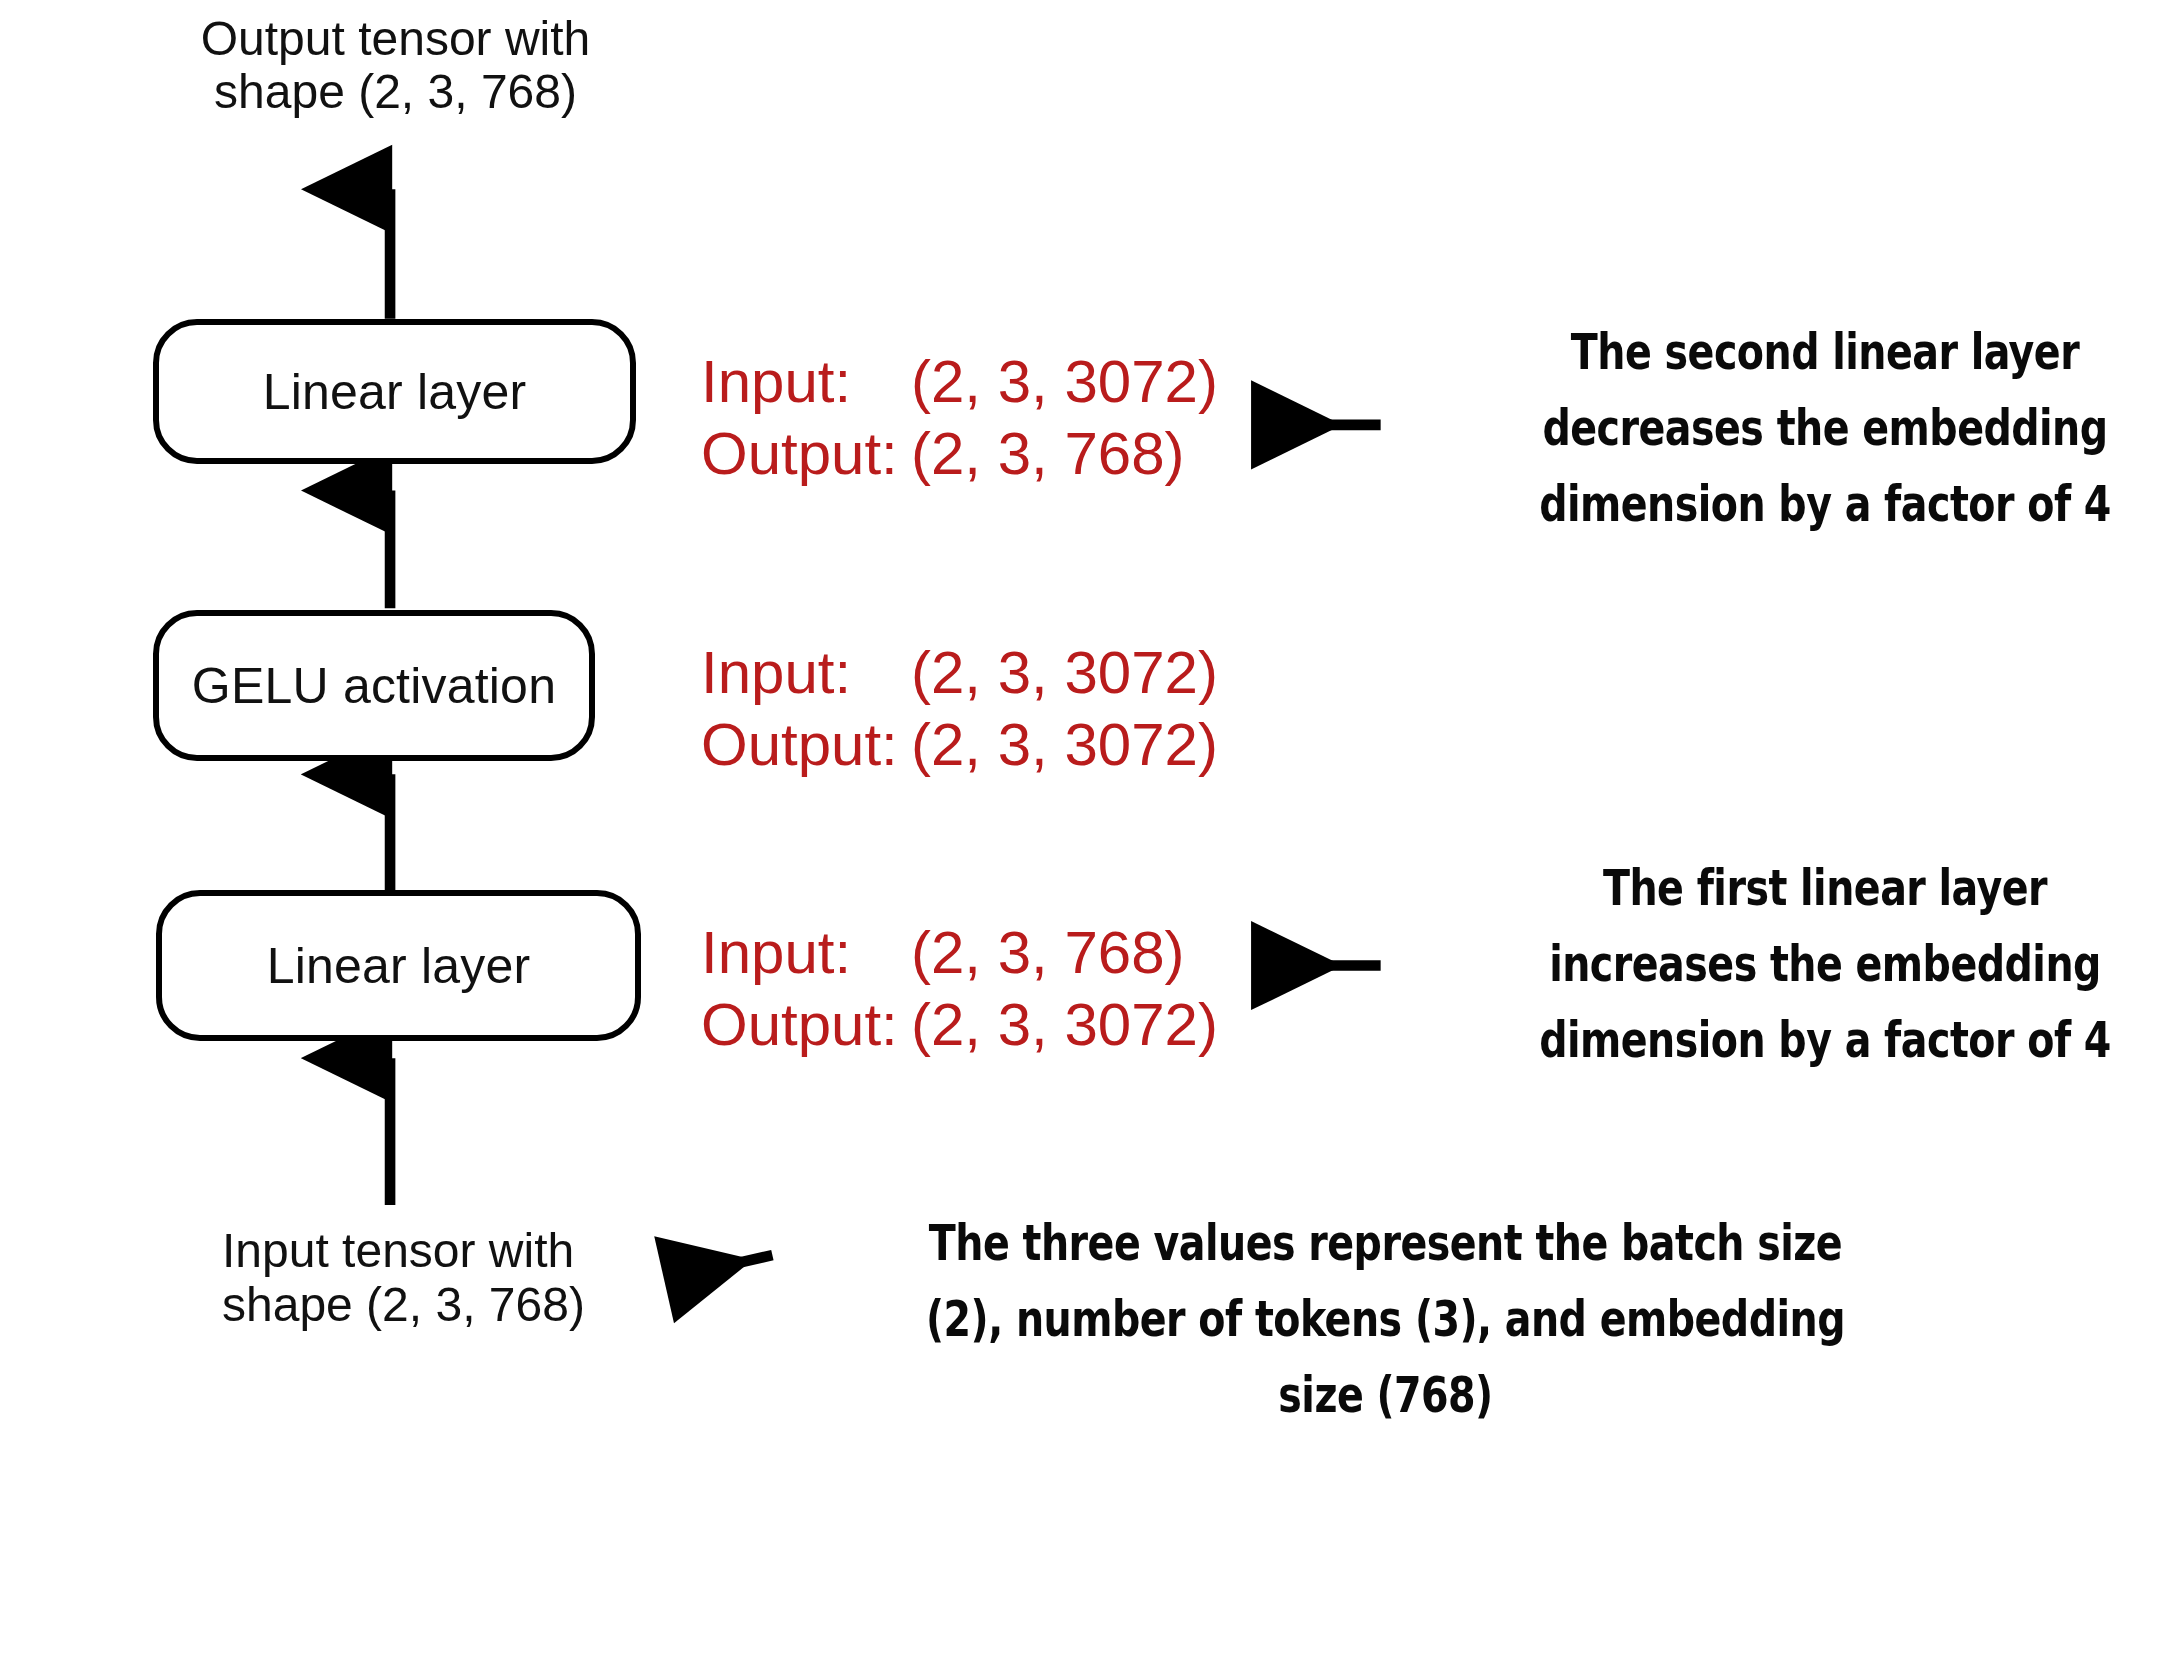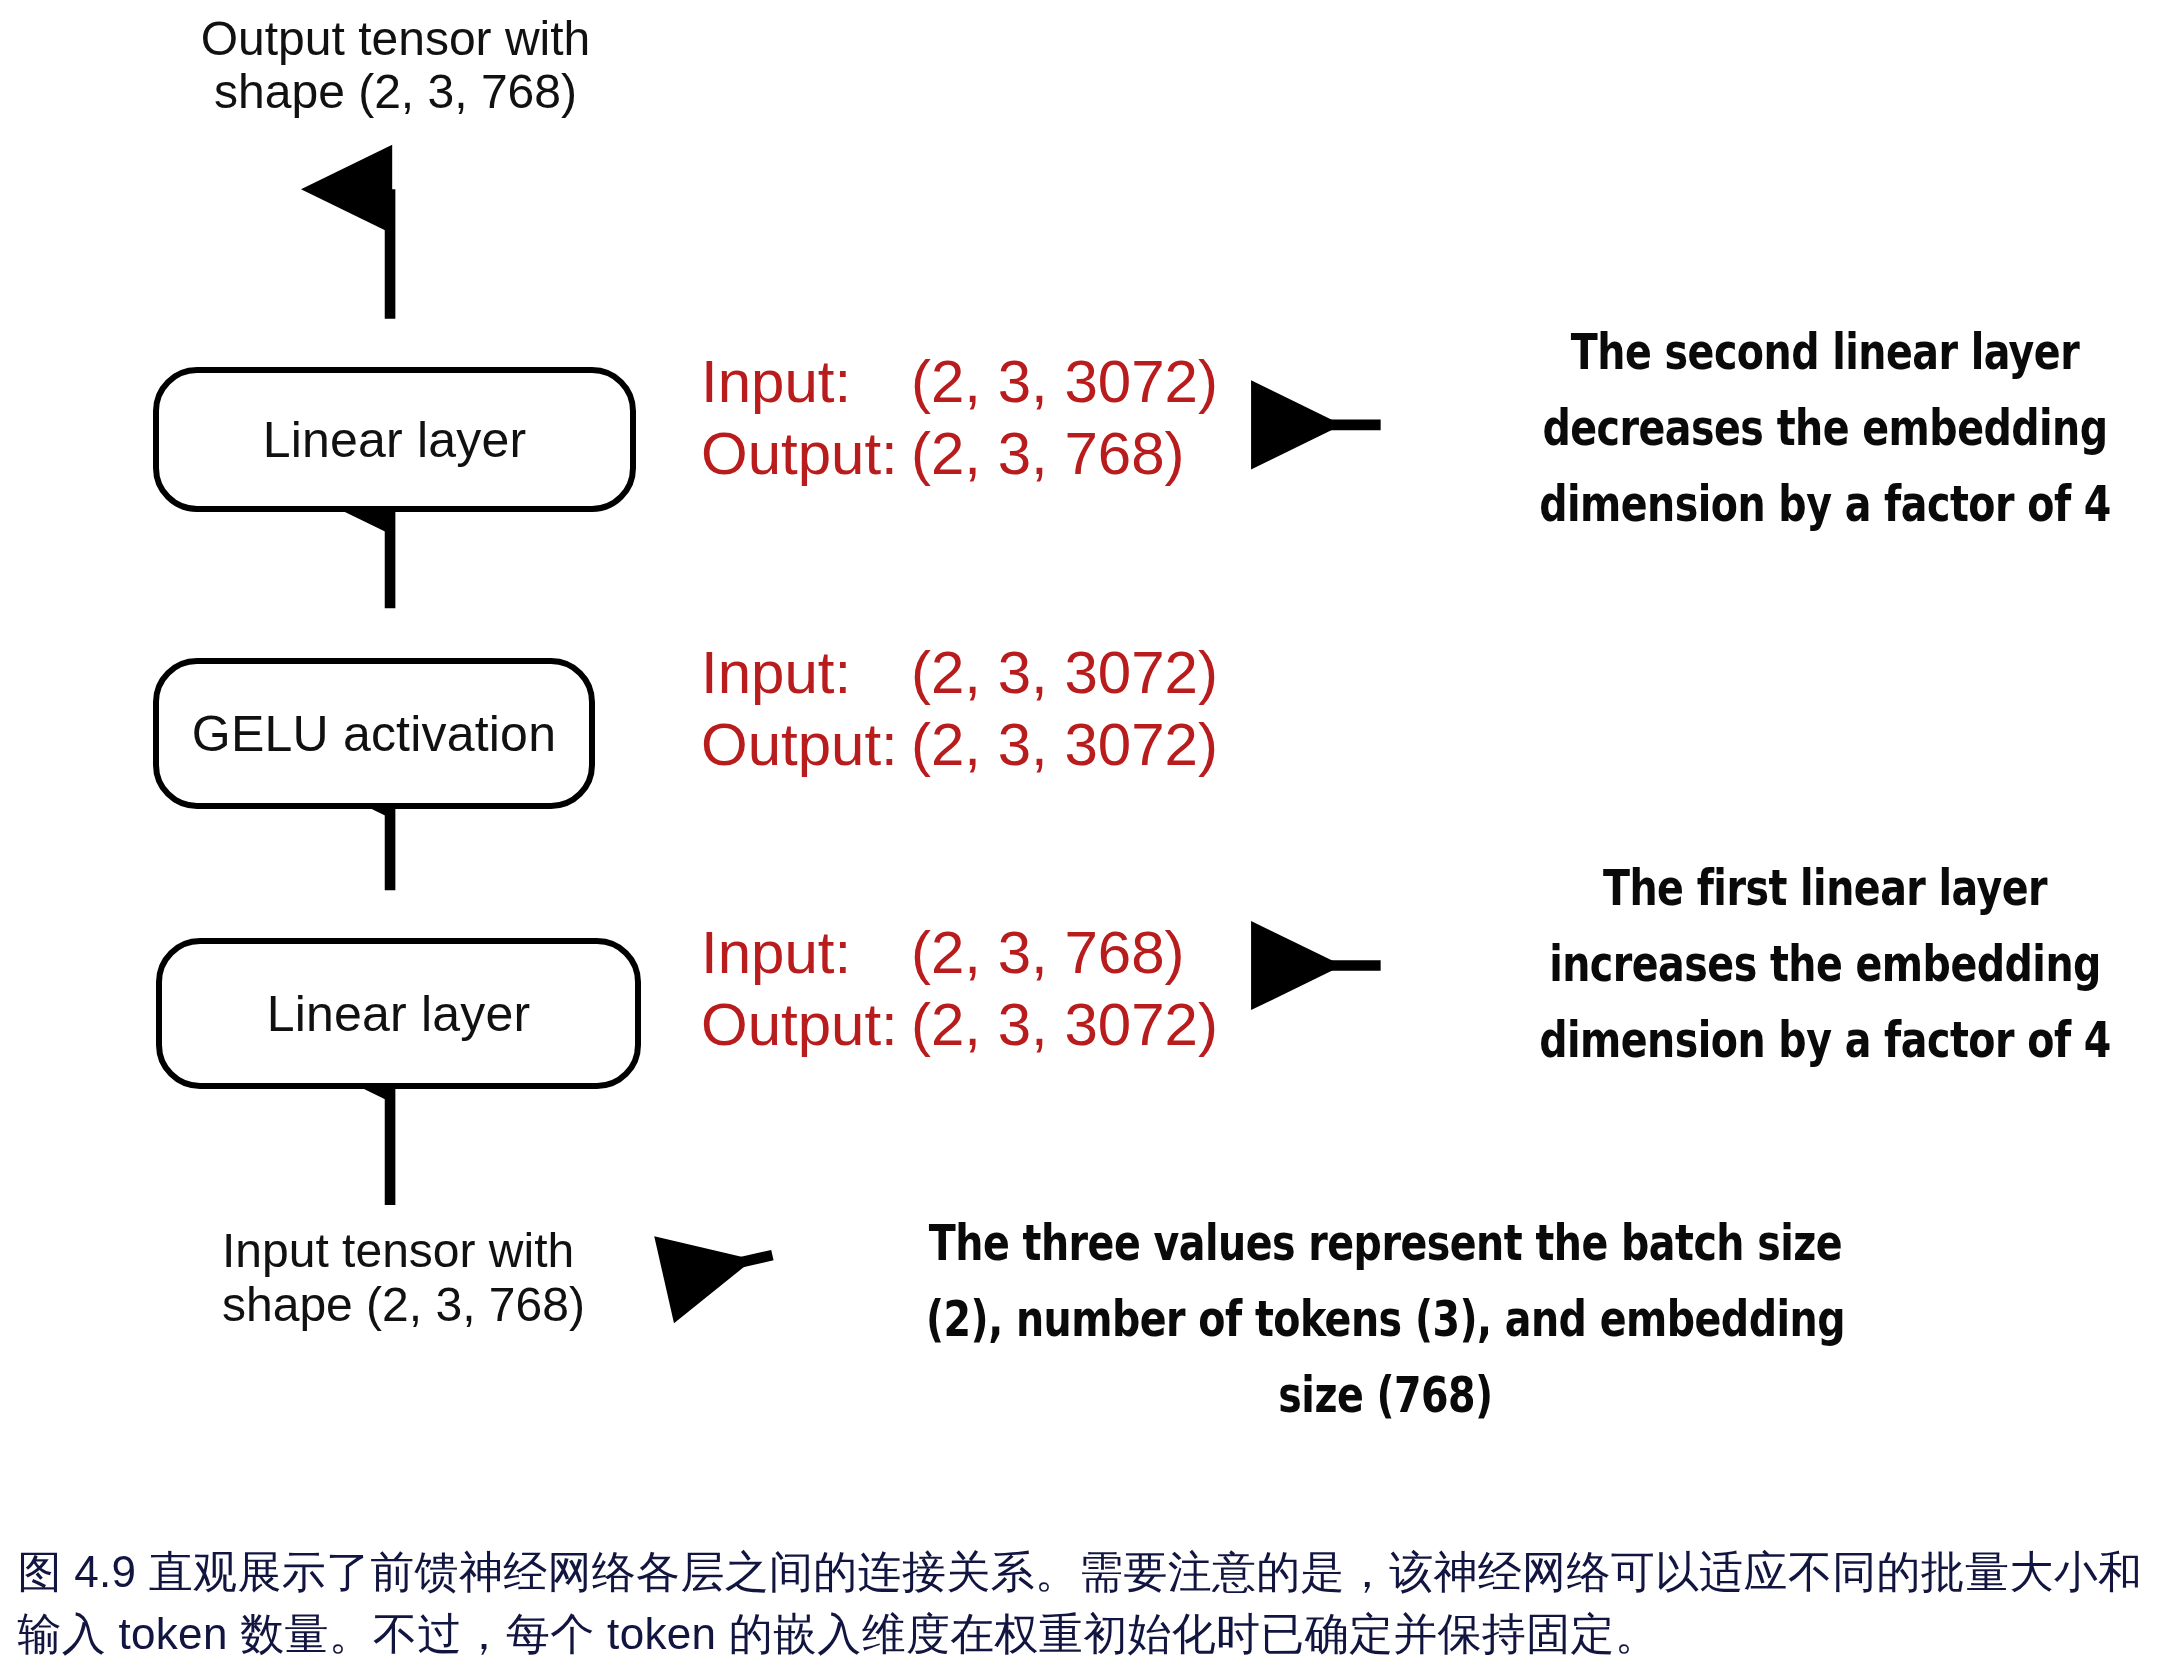--- a/index.html
+++ b/index.html
@@ -25,21 +25,20 @@
   
   .flow-box {
     position: absolute;
     border: 6.8px solid #000000;
     border-radius: 44px;
     background: #ffffff;
     display: flex;
     align-items: center;
     justify-content: center;
     box-sizing: border-box;
-    margin-top: 48px;
   }
   .flow-box-label {
     font-size: 50px;
     color: #111111;
     letter-spacing: 0.2px;
     white-space: nowrap;
     line-height: 1;
   }
 
   
@@ -174,16 +173,15 @@
     </div>
   </div>
 
   <div class="annot" style="left:1487px; top:850px; width:676px;">The first linear layer increases the embedding dimension by a factor of 4</div>
 
   <div class="plain-label" style="left:174px; top:1224px; width:502px;margin-left:48px;">Input tensor with
 shape (2, 3, 768)</div>
 
   <div class="annot" style="left:816px; top:1205px; width:1139px;">The three values represent the batch size (2), number of tokens (3), and embedding size (768)</div>
 
-  <div class="caption" style="left:17.4px; top:1541px; width:2147px;">图 4.9 直观展示了前馈神经网络各层之间的连接关系。需要注意的是，该神经网络可以适应不同的批量大小和输入 token 数量。不过，每个 token 的嵌入维度在权重初始化时已确定并保持固定。</div>
 
 </div>
 
 
 </body></html>

